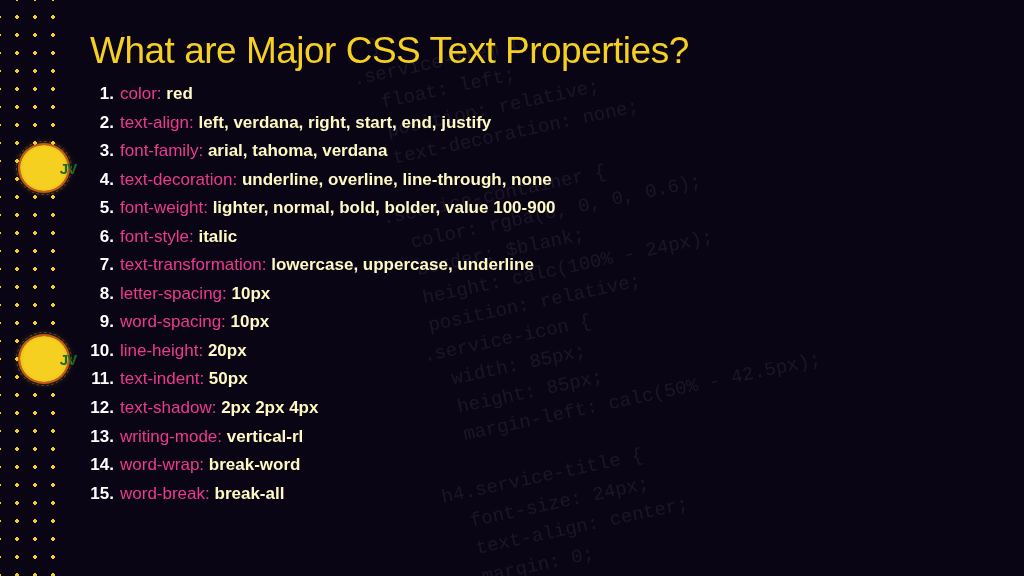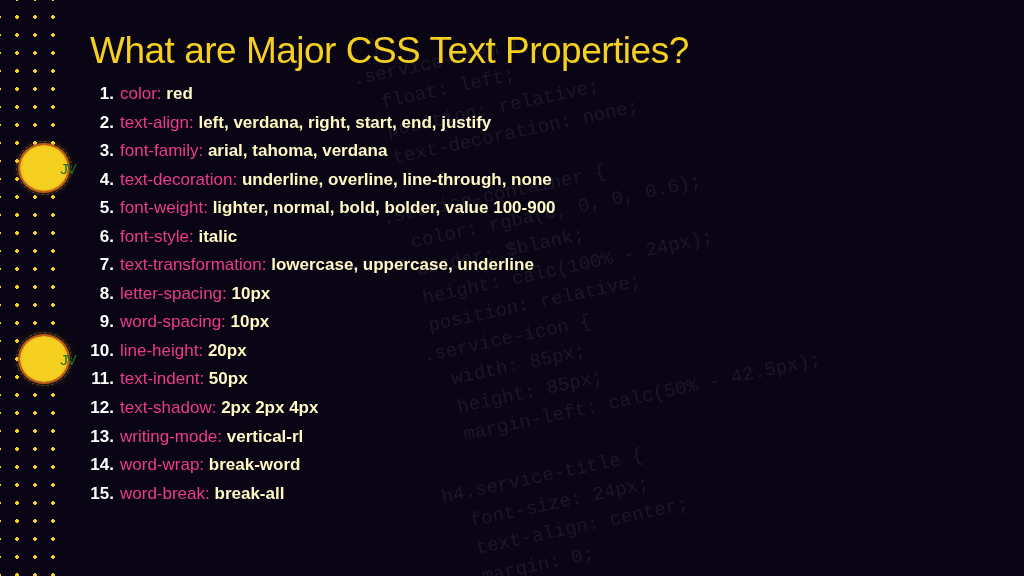--- a/index.html
+++ b/index.html
@@ -48,21 +48,21 @@
     }
     .logo-badge {
       position: absolute;
       width: 46px;
       height: 46px;
       border-radius: 50%;
       background: radial-gradient(circle, #f5d020 0%, #f5d020 60%, #e8a000 100%);
       display: flex;
       align-items: center;
       justify-content: center;
-      font-weight: normal;
+      font-weight: bold;
       font-size: 15px;
       color: #1a6b2a;
       box-shadow: 0 0 0 2px #c85a1a, 0 0 8px rgba(245,208,32,0.4);
       letter-spacing: -1px;
       padding-left: 48px;
     }
     .logo-badge::after {
       content: '';
       position: absolute;
       inset: -4px;

